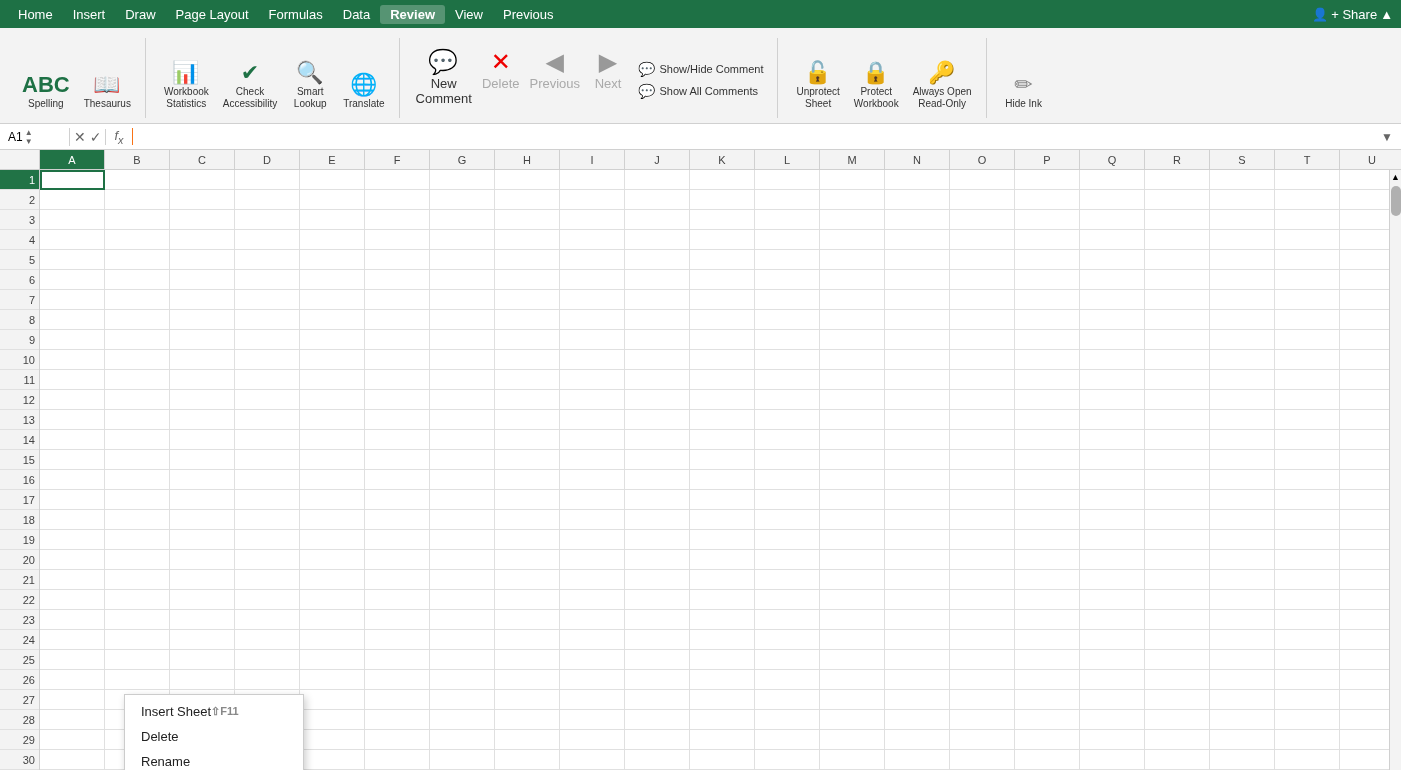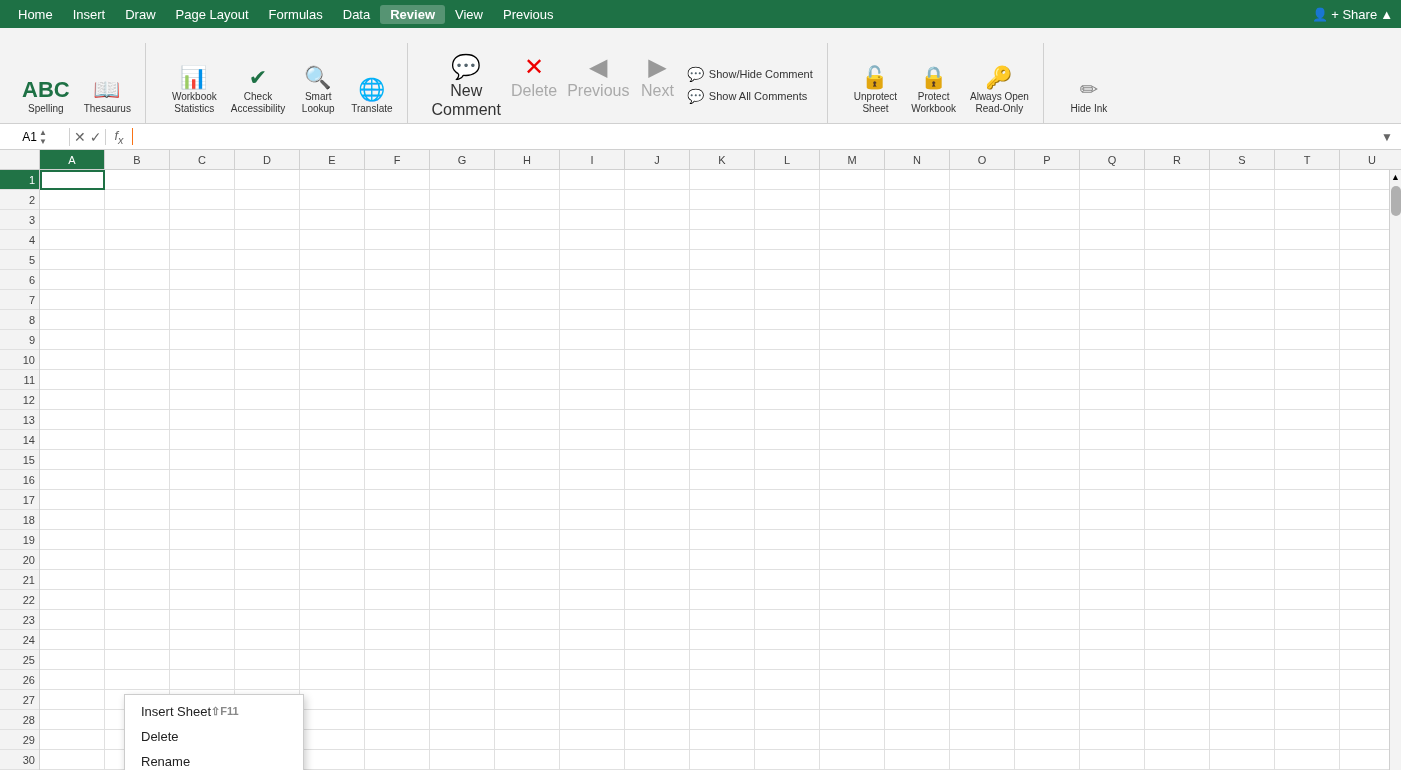--- a/index.html
+++ b/index.html
@@ -30,22 +30,22 @@
       font-size: 13px;
       color: #fff;
     }
 
     
     .ribbon {
       background: #f3f3f3;
       border-bottom: 1px solid #d0d0d0;
       padding: 4px 8px 0 8px;
       display: flex;
-      align-items: flex-end;
-      gap: 12px;
+      align-items: center;
+      gap: 4px;
       height: 96px;
     }
     .ribbon-group {
       display: flex;
       flex-direction: column;
       align-items: center;
       border-right: 1px solid #d0d0d0;
       padding: 4px 8px;
       height: 80px;
       justify-content: space-between;
@@ -82,21 +82,21 @@
       cursor: pointer;
       border-radius: 3px;
       font-size: 11px;
       text-align: center;
       color: #333;
       background: none;
       border: none;
       min-width: 44px;
     }
     .ribbon-btn-small .icon { font-size: 16px; }
-    .ribbon-btn-small .label { font-size: 16px; line-height: 1.2; }
+    .ribbon-btn-small .label { font-size: 13px; line-height: 1.2; }
 
     .ribbon-btn-small.disabled { color: #aaa; cursor: default; }
 
     
     .ribbon-comments-col {
       display: flex;
       flex-direction: column;
       gap: 2px;
     }
     .ribbon-row-btn {
@@ -123,21 +123,20 @@
       background: #fff;
     }
     .cell-ref {
       width: 70px;
       text-align: center;
       font-size: 12px;
       border-right: 1px solid #d0d0d0;
       padding: 0 8px;
       display: flex;
       align-items: center;
-      justify-content: center;
     }
     .cell-ref-arrows {
       display: flex;
       flex-direction: column;
       font-size: 8px;
       color: #666;
       margin-left: 2px;
     }
     .formula-bar-controls {
       display: flex;

